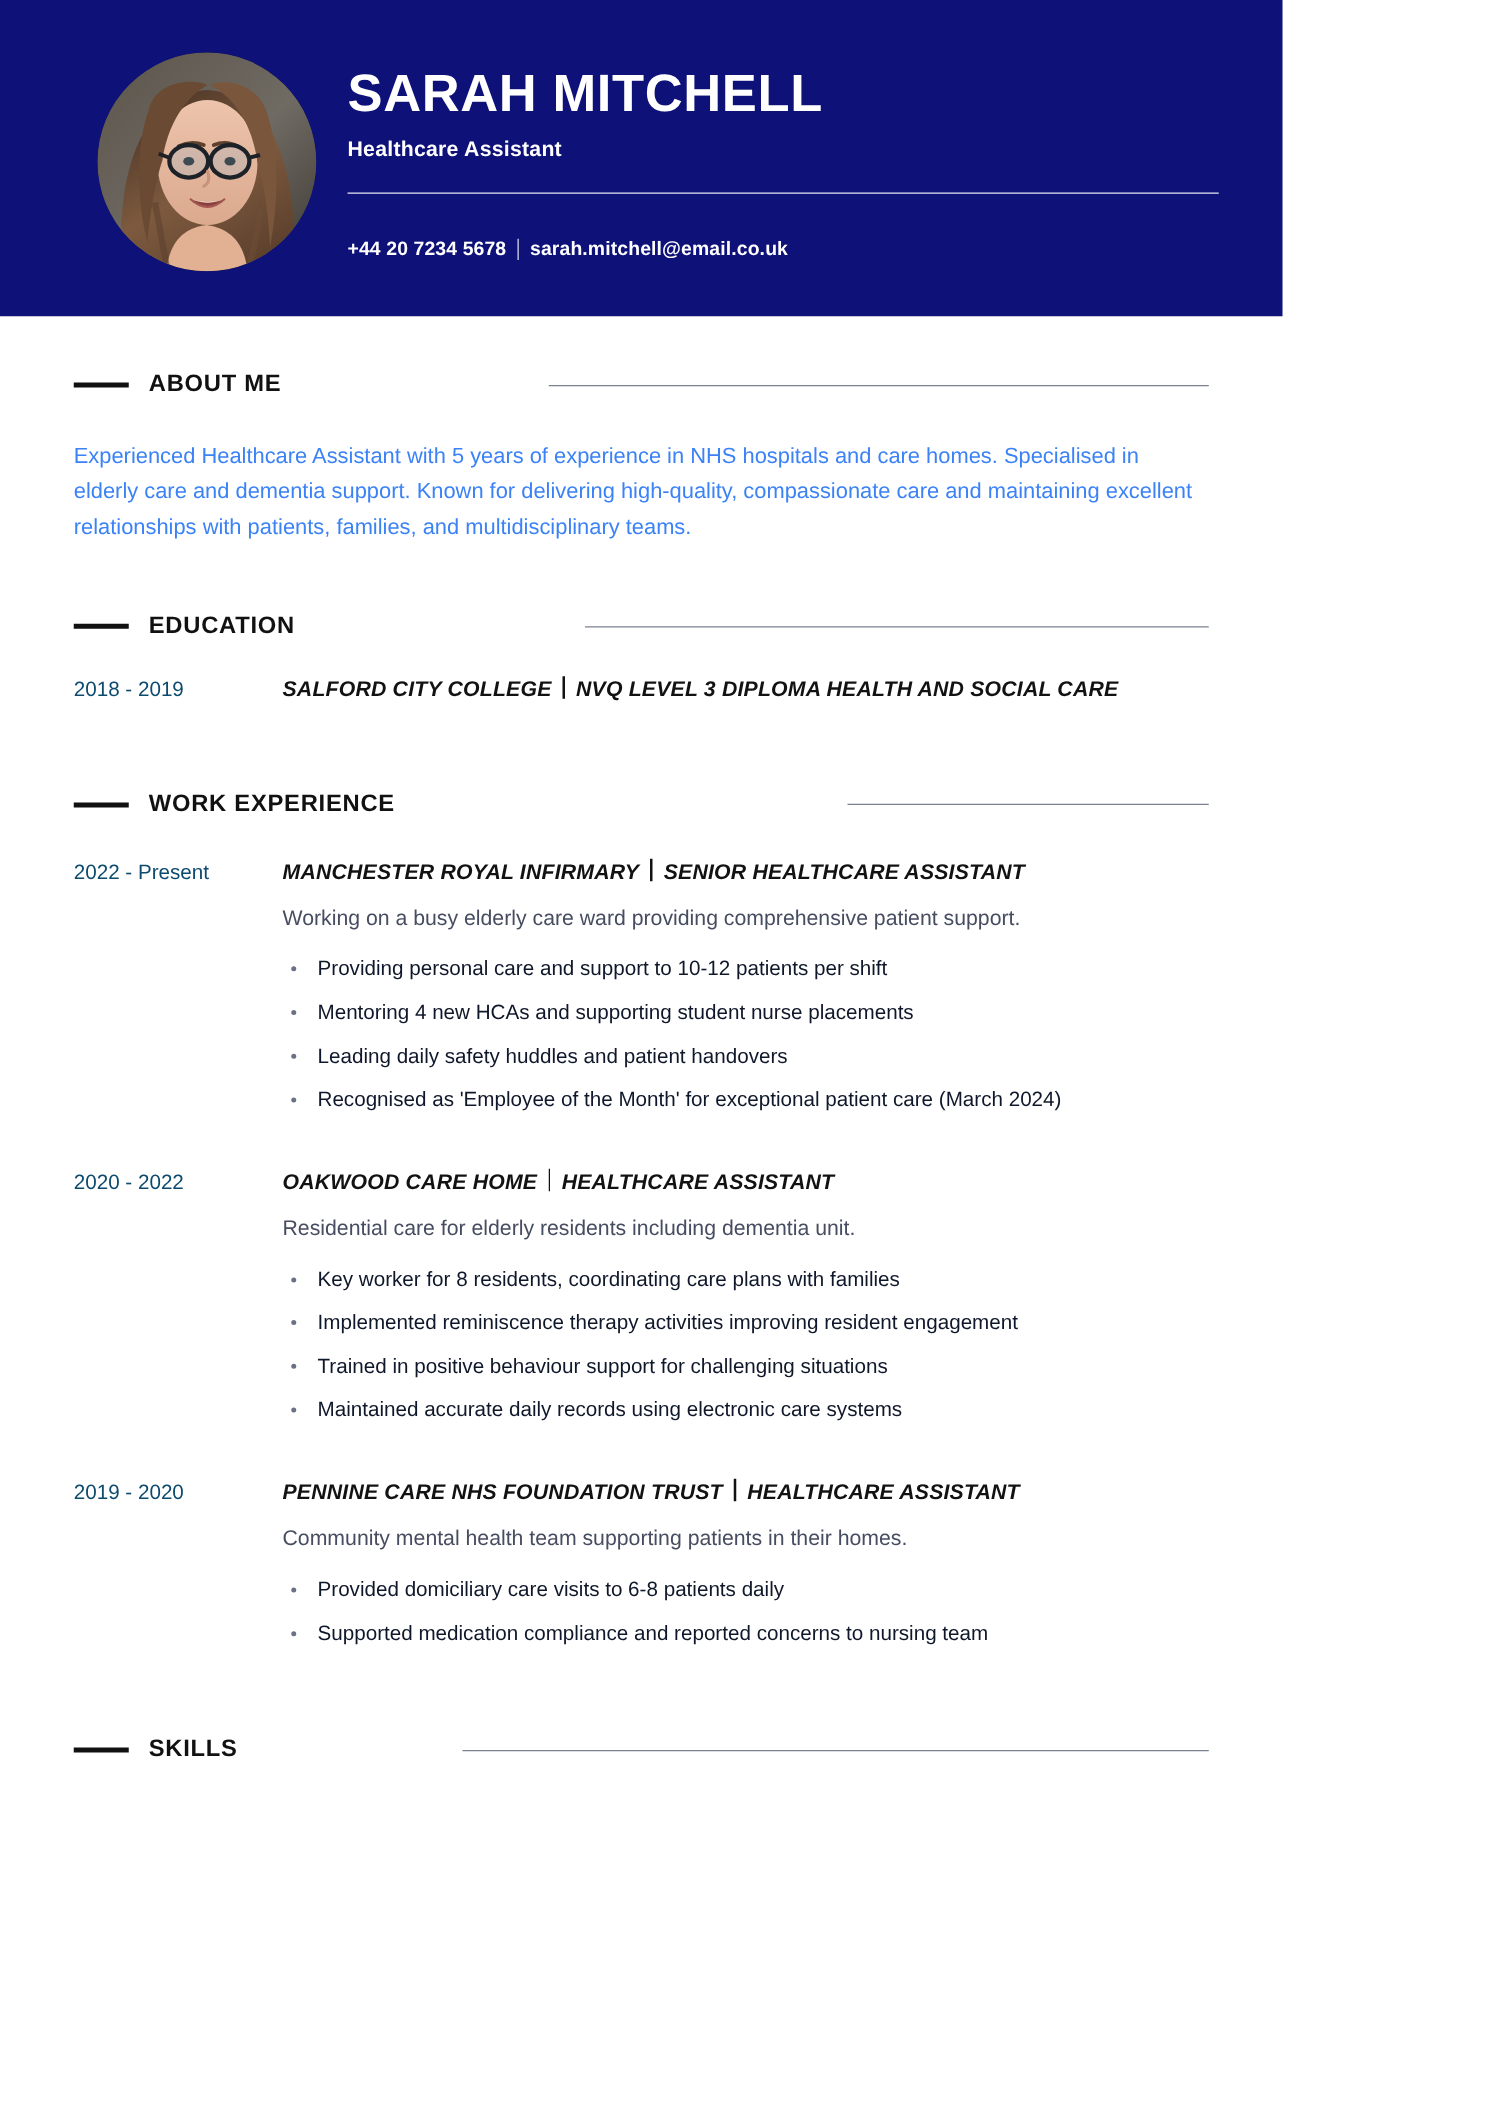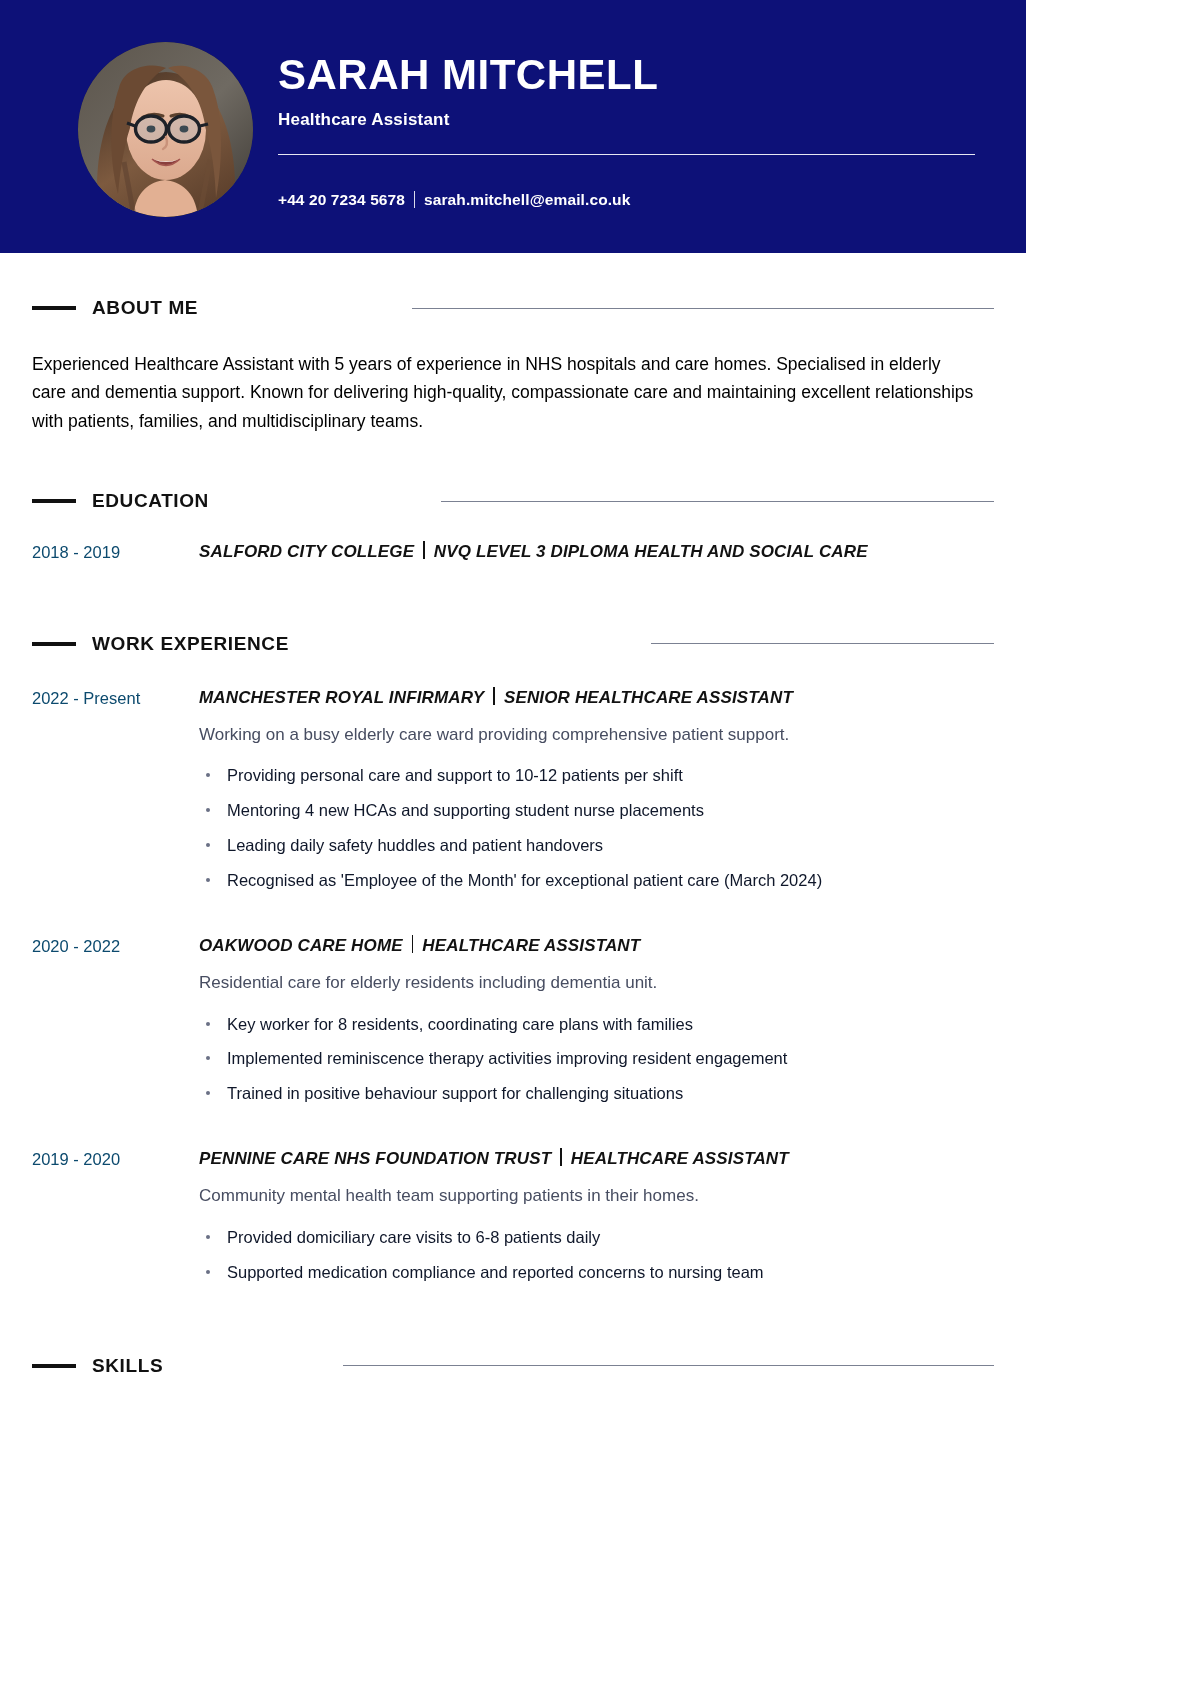--- a/index.html
+++ b/index.html
@@ -97,21 +97,21 @@
     display:inline-block;
     width:1px;
     height:17px;
     background:#ffffff;
     margin:0 9px;
     opacity:0.85;
   }
 
   
   .content {
-    padding:0 32px;
+    padding:0 59px;
   }
 
   
   .section-head {
     display:flex;
     align-items:center;
     width:100%;
   }
   .head-dash {
     width:44px;
@@ -140,21 +140,21 @@
   .sec-edu    .head-line { margin-left:232px; }
   .sec-work   .head-line { margin-left:362px; }
   .sec-skills .head-line { margin-left:180px; }
 
   
   .sec-about { margin-top:44px; }
   .about-body {
     margin-top:31px;
     font-size:17.5px;
     line-height:1.62;
-    color:#000000;
+    color:#3b82f6;
     max-width:945px;
   }
 
   
   .sec-edu  { margin-top:55px; }
   .sec-work { margin-top:68px; }
   .sec-skills { margin-top:70px; }
 
   .entry {
     display:flex;
@@ -360,20 +360,21 @@
         <div class="entry-title">
           <span>OAKWOOD CARE HOME</span>
           <span class="title-sep"></span>
           <span>HEALTHCARE ASSISTANT</span>
         </div>
         <div class="entry-summary">Residential care for elderly residents including dementia unit.</div>
         <ul class="bullets">
           <li>Key worker for 8 residents, coordinating care plans with families</li>
           <li>Implemented reminiscence therapy activities improving resident engagement</li>
           <li>Trained in positive behaviour support for challenging situations</li>
+          <li>Maintained accurate daily records using electronic care systems</li>
         </ul>
       </div>
     </div>
 
     <div class="entry work-row">
       <div class="entry-date">2019 - 2020</div>
       <div class="entry-main">
         <div class="entry-title">
           <span>PENNINE CARE NHS FOUNDATION TRUST</span>
           <span class="title-sep"></span>

